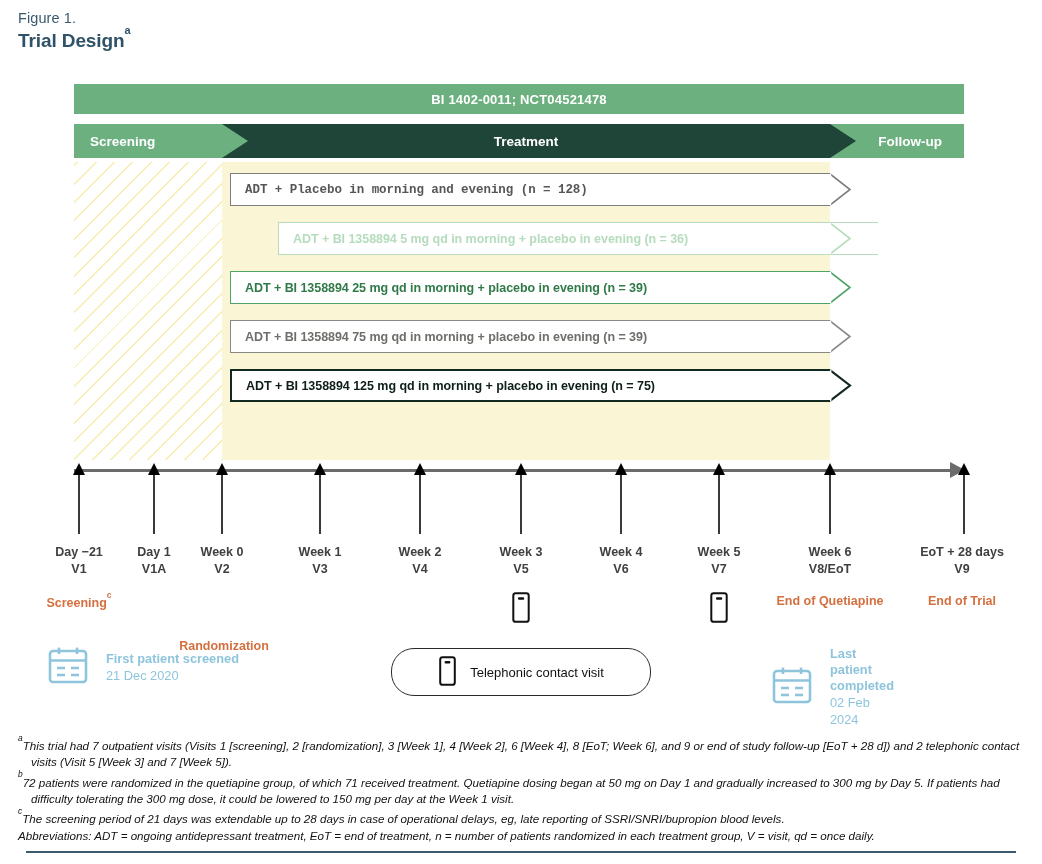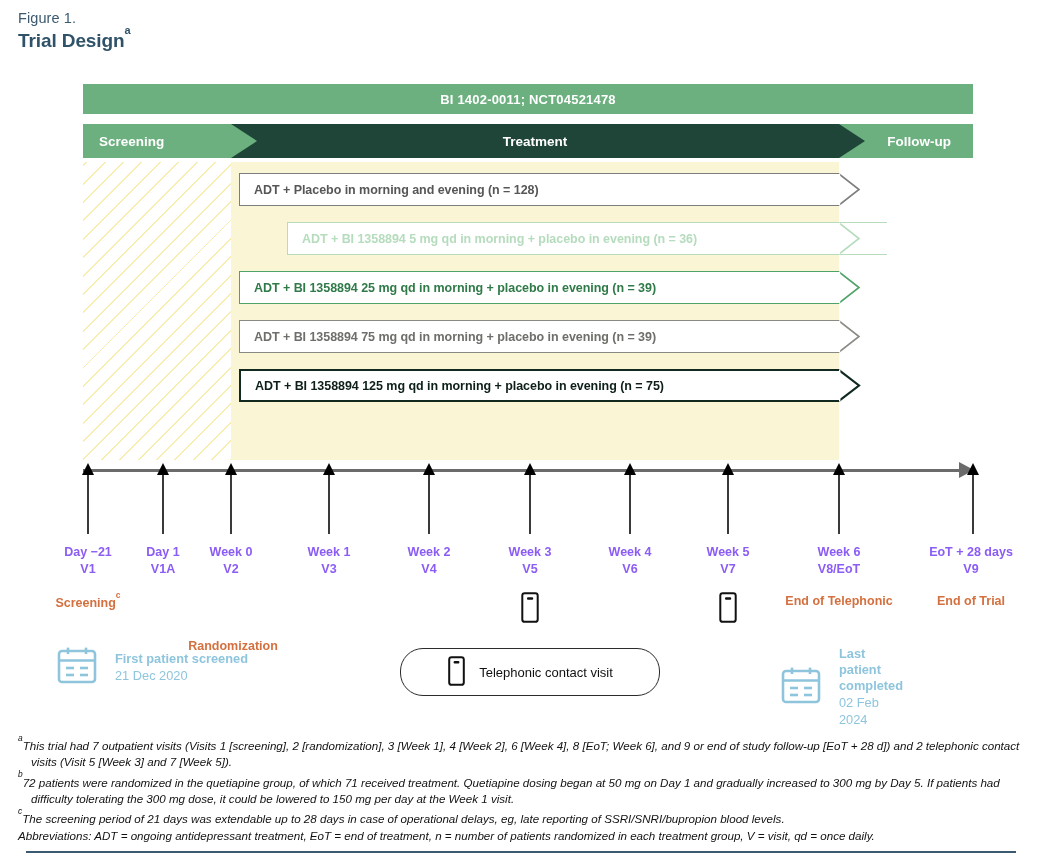--- a/index.html
+++ b/index.html
@@ -10,21 +10,21 @@
     color:#1a1a1a;
     position:relative;
     overflow:hidden;
   }
   .fig-header{position:absolute;left:18px;top:10px;}
   .fig-num{font-size:14.5px;color:#3b5a70;font-weight:400;letter-spacing:.1px;}
   .fig-title{font-size:19px;color:#2f5268;font-weight:700;margin-top:4px;letter-spacing:-.1px;}
   .fig-title sup{font-size:11px;font-weight:700;top:-.55em;position:relative;}
 
   
-  #diagram{position:absolute;left:13px;top:76px;width:880px;height:640px;}
+  #diagram{position:absolute;left:4px;top:76px;width:880px;height:640px;}
 
   
   .band-screen{
     position:absolute;left:70px;top:86px;width:148px;height:298px;
     background:
       repeating-linear-gradient(-45deg,
         #f6edaf 0px,#f6edaf 1.4px,
         #ffffff 1.4px,#ffffff 13px);
   }
   .band-treat{
@@ -102,21 +102,21 @@
     border-top:8.5px solid transparent;border-bottom:8.5px solid transparent;
   }
   .tick{position:absolute;top:398px;width:2px;height:60px;background:#3a3a3a;}
   .tick:before{
     content:"";position:absolute;left:-5.5px;top:-11px;width:0;height:0;
     border-bottom:12px solid #000000;
     border-left:6.5px solid transparent;border-right:6.5px solid transparent;
   }
   .tlabel{
     position:absolute;top:468px;transform:translateX(-50%);
-    text-align:center;font-size:12.5px;font-weight:700;line-height:17px;color:#8b5cf6;
+    text-align:center;font-size:12.5px;font-weight:700;line-height:17px;color:#404040;
     white-space:nowrap;
   }
   .tnote{
     position:absolute;top:518px;transform:translateX(-50%);
     text-align:center;font-size:12.5px;font-weight:700;color:#d4703f;white-space:nowrap;
   }
   .tnote sup{font-size:8.5px;position:relative;top:-.5em;}
   .phone-mark{position:absolute;top:516px;transform:translateX(-50%);}
 
   
@@ -165,21 +165,21 @@
     </div>
     <div class="phase phase-treatment">
       <span>Treatment</span>
     </div>
     <div class="phase phase-follow">
       <span>Follow-up</span>
     </div>
   </div>
 
   <div class="arm" style="top:97px;">
-    <div class="armbox" style="border-color:#7d7d7d;">
+    <div class="armbox" style="border-color:#7d7d7d;font-family:Liberation Mono, monospace;">
       <span class="lbl" style="color:#565656;">ADT + Placebo in morning and evening (n = 128)</span>
     </div>
     <div class="tip">
       <svg width="22" height="33" viewBox="0 0 22 33">
           <path d="M0 1 L20 16.5 L0 32" fill="#ffffff" stroke="#7d7d7d" stroke-width="1.6"></path>
           <path d="M0 0.8 L0 32.2" stroke="#ffffff" stroke-width="2.4"></path>
         </svg>
     </div>
   </div>
 
@@ -282,21 +282,21 @@
       <div>Week 6</div>
       <div>V8/EoT</div>
     </div>
   <div class="tlabel" style="left:958px;">
       <div>EoT + 28 days</div>
       <div>V9</div>
     </div>
 
   <div class="tnote" style="left:75px;"><span>Screening</span><sup>c</sup></div>
   <div class="tnote" style="left:220px;margin-top:45px;"><span>Randomization</span></div>
-  <div class="tnote" style="left:826px;"><span>End of Telephonic</span></div>
+  <div class="tnote" style="left:826px;"><span>End of Quetiapine</span></div>
   <div class="tnote" style="left:958px;"><span>End of Trial</span></div>
 
   <div class="phone-mark" style="left:517px;">
     <svg width="20" height="31" viewBox="0 0 20 31">
         <rect x="2.3" y="1.2" width="15.4" height="28.6" rx="2.4" fill="#ffffff" stroke="#111111" stroke-width="2"></rect>
         <rect x="7" y="5.2" width="6.2" height="2.6" rx="1.1" fill="#111111"></rect>
       </svg>
   </div>
   <div class="phone-mark" style="left:715px;">
     <svg width="20" height="31" viewBox="0 0 20 31">

